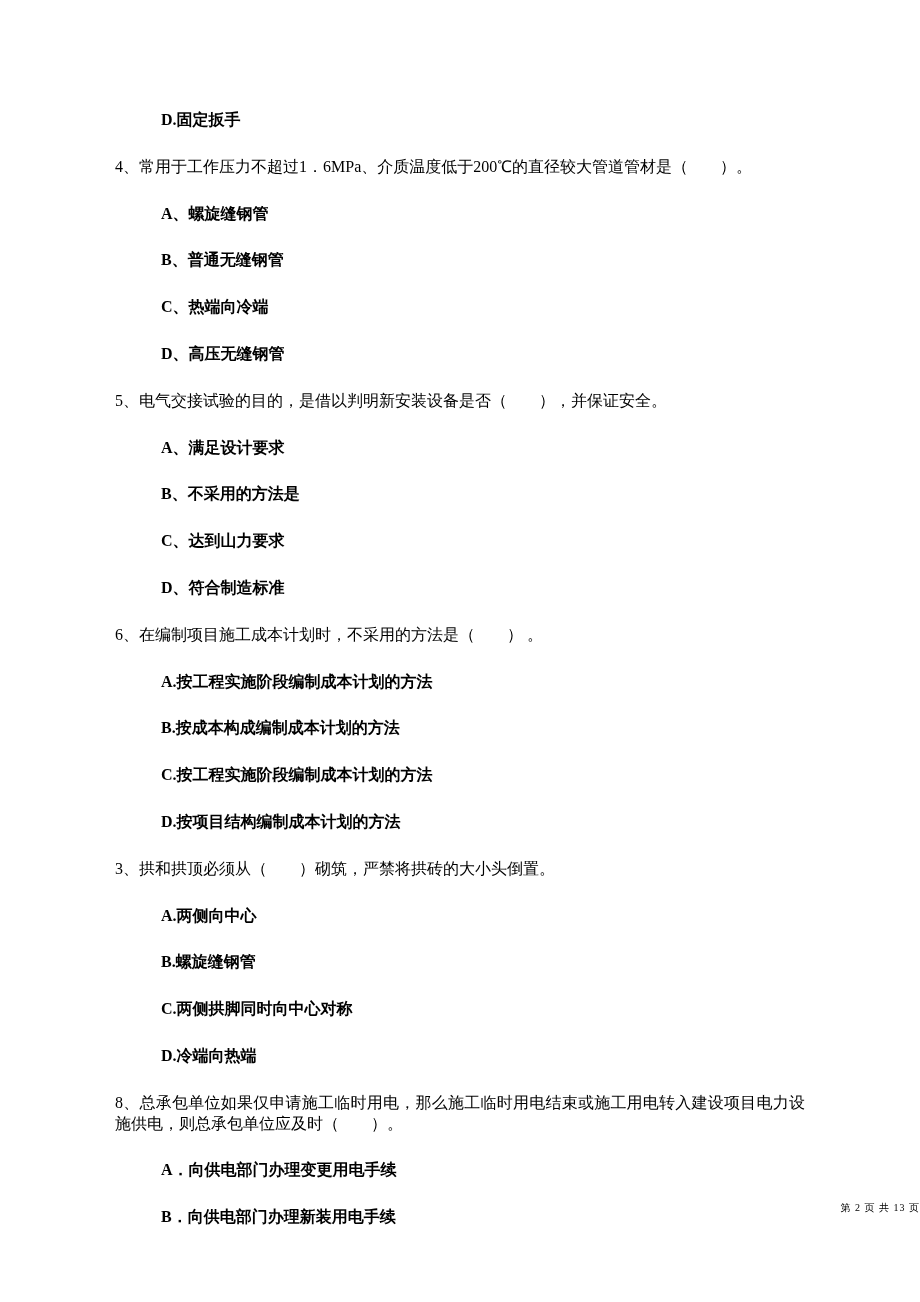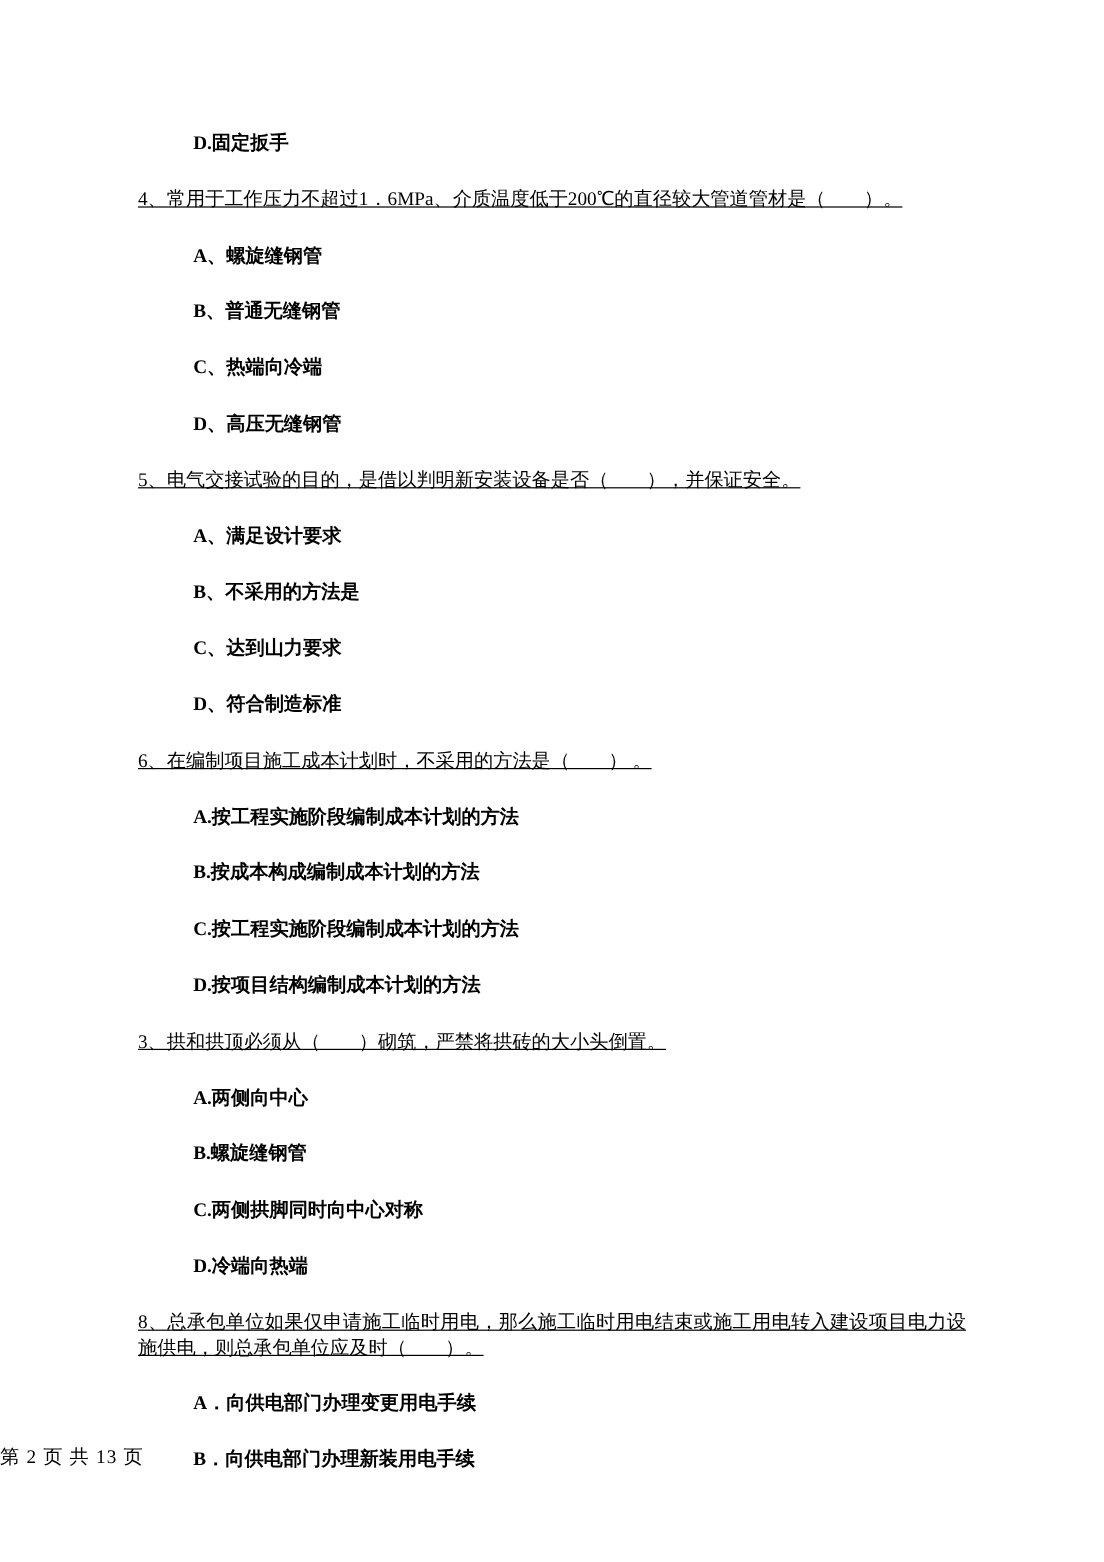--- a/index.html
+++ b/index.html
@@ -14,36 +14,35 @@
     font-size: 16px;
     line-height: 1.3;
     padding: 110px 115px 0 115px;
     box-sizing: border-box;
     min-height: 1302px;
     position: relative;
   }
   .stem {
     margin: 0 0 26px 0;
     text-align: justify;
-    text-decoration: underline;
   }
   .stem.continuation {
     margin-top: 21px;
   }
   .option {
     margin: 0 0 26px 46px;
     font-weight: bold;
   }
   .footer {
     position: absolute;
-    bottom: 76px;
+    bottom: 88px;
     left: 0;
     width: 920px;
-    text-align: left;
-    font-size: 16px;
+    text-align: right;
+    font-size: 10px;
     letter-spacing: 1px;
   }
 </style>
 </head>
 <body>
 
 <div class="option">D.固定扳手</div>
 
 <div class="stem">4、常用于工作压力不超过1．6MPa、介质温度低于200℃的直径较大管道管材是（　　）。</div>
 <div class="option">A、螺旋缝钢管</div>

